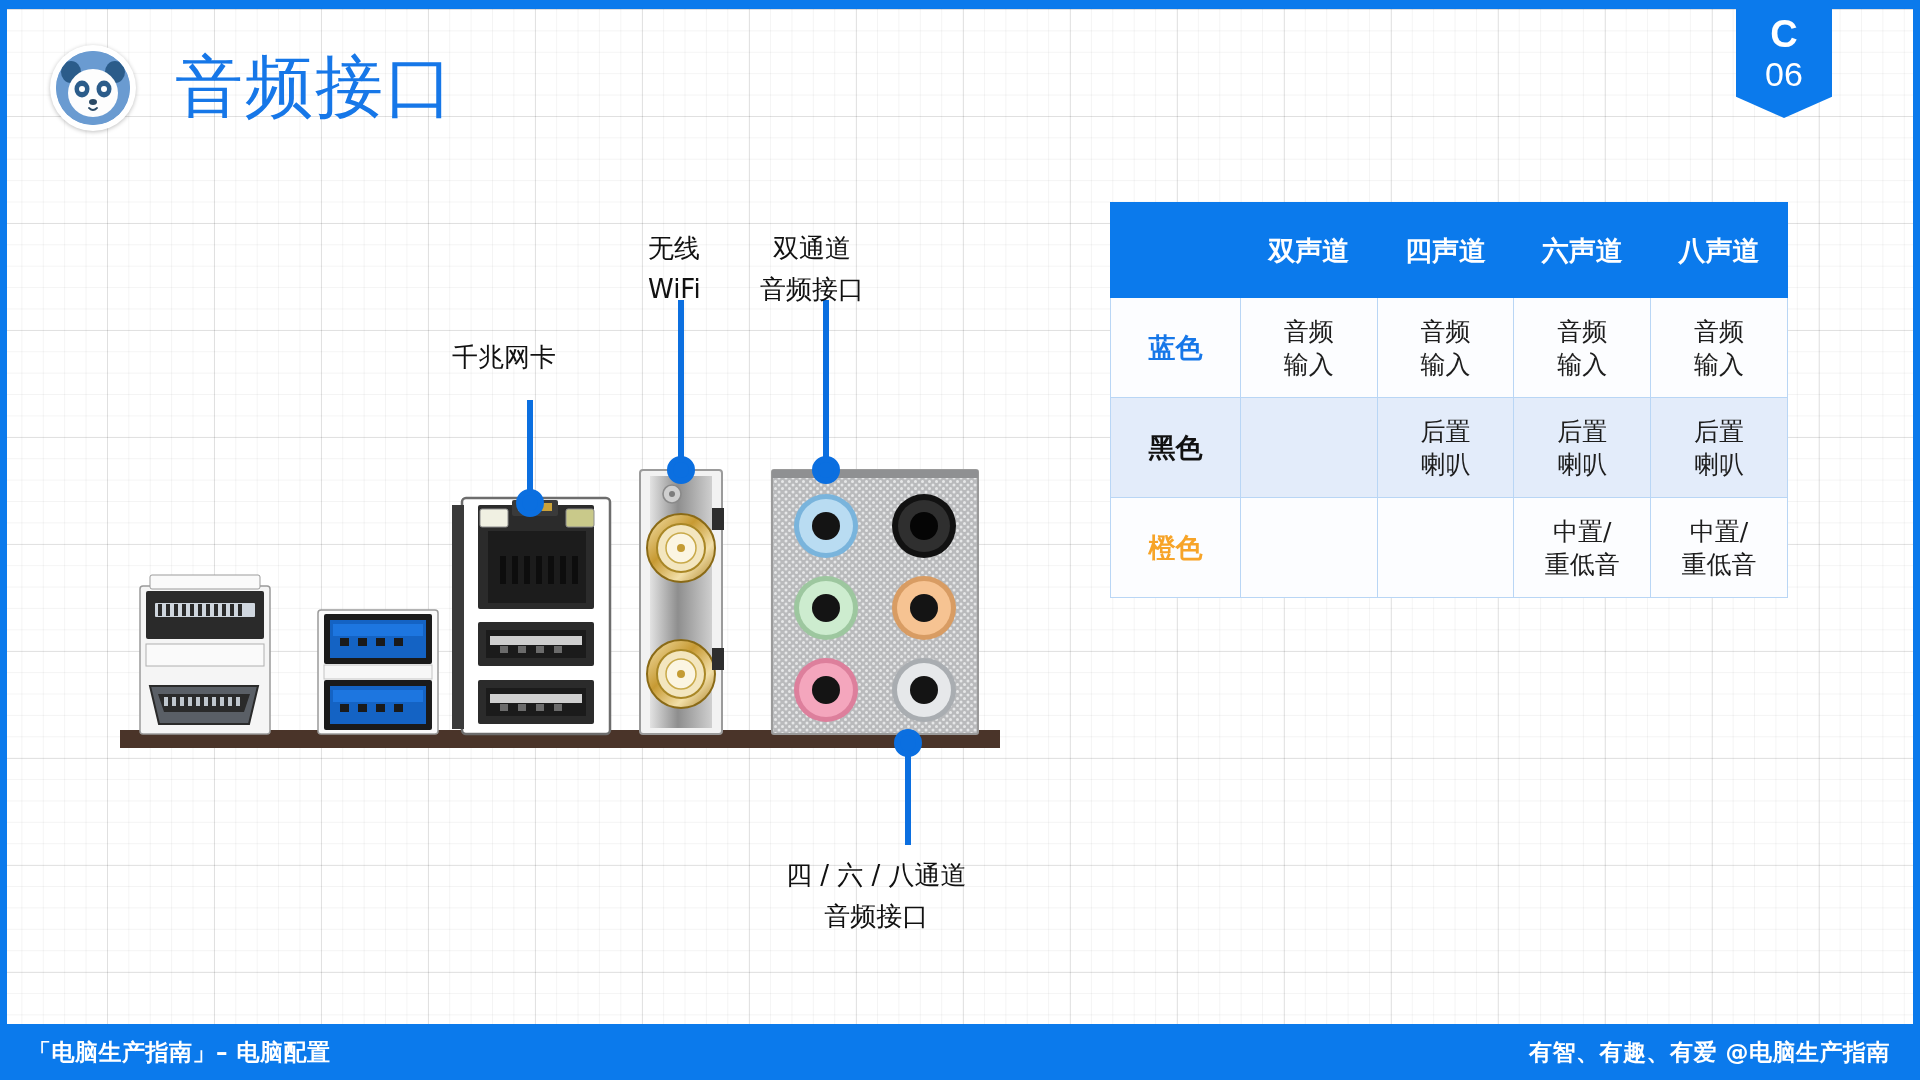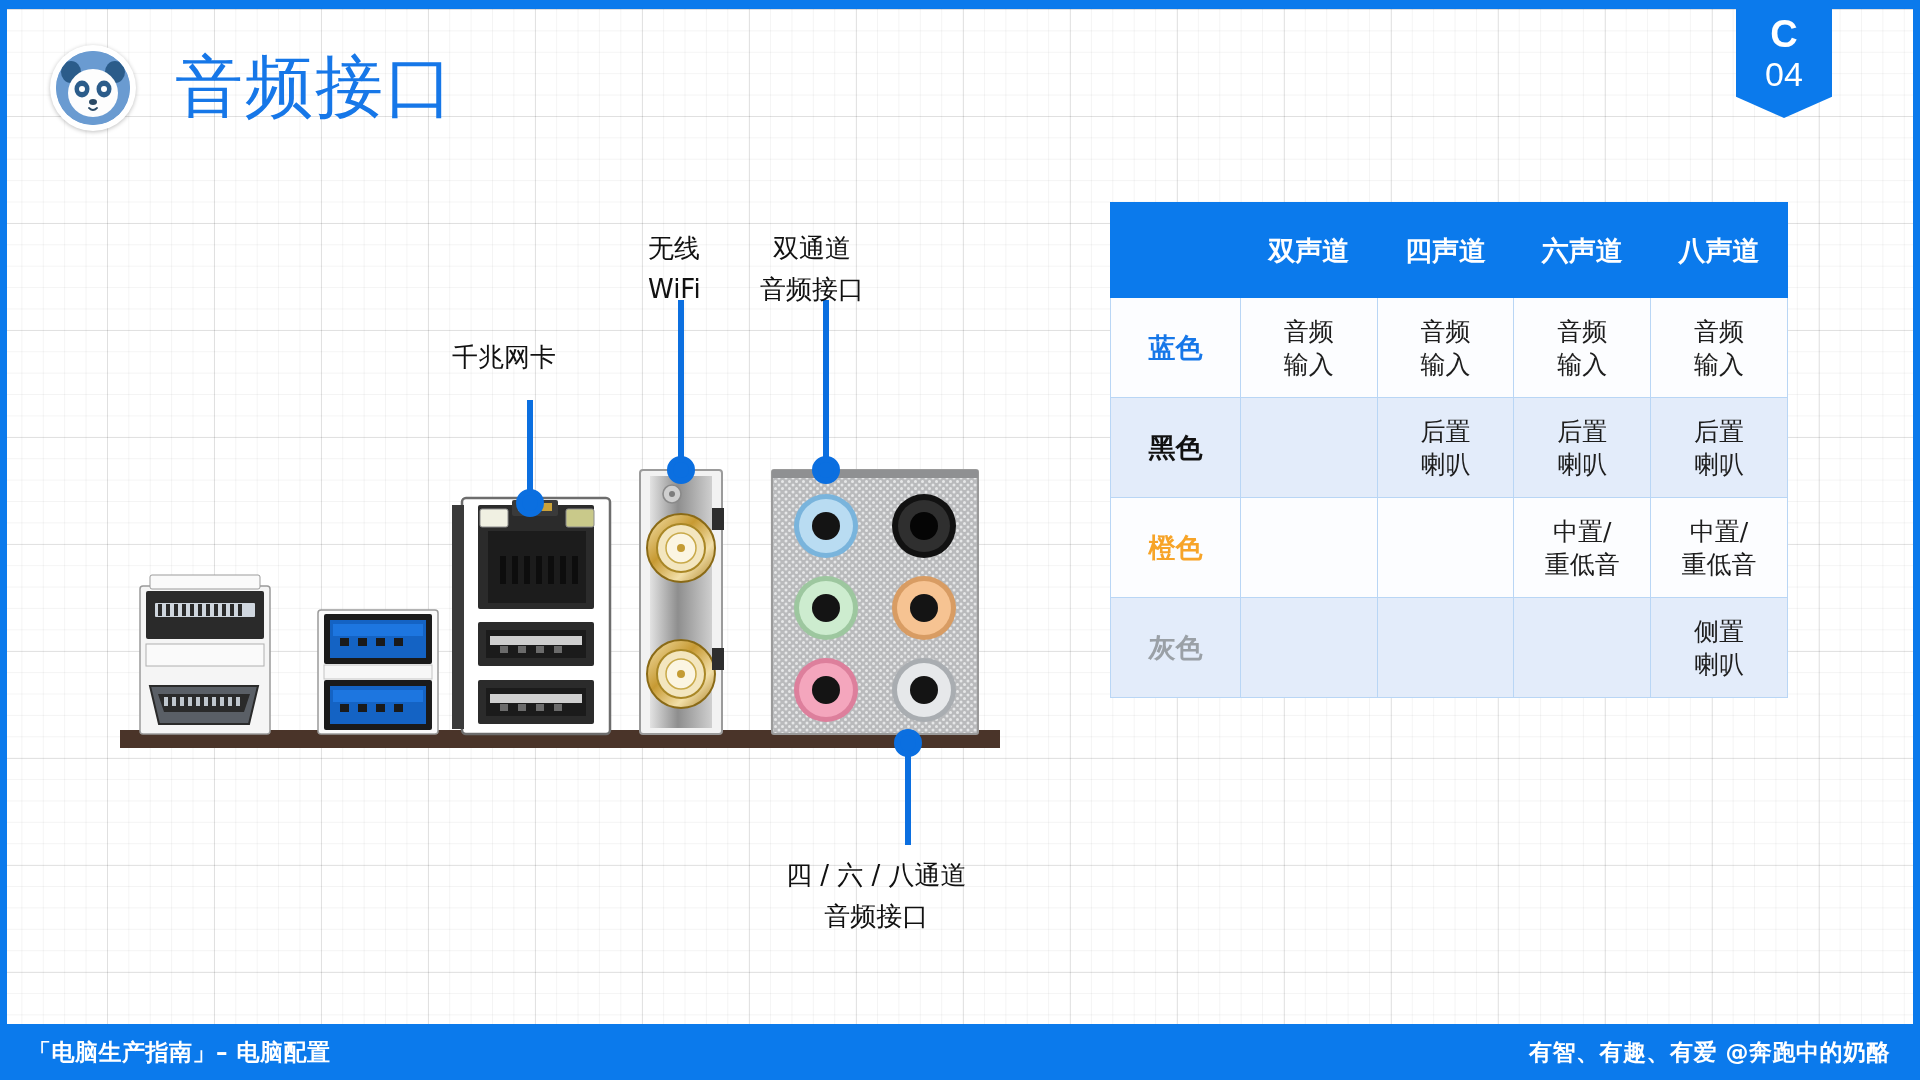--- a/index.html
+++ b/index.html
@@ -126,21 +126,21 @@
       <circle cx="48" cy="38" r="3" fill="#ffffff"></circle>
       <ellipse cx="37" cy="51" rx="4" ry="3" fill="#2b4a66"></ellipse>
       <path d="M33 57 Q37 61 41 57" stroke="#2b4a66" stroke-width="1.8" fill="none" stroke-linecap="round"></path>
     </svg>
   </div>
 </div>
 <div class="page-title">音频接口</div>
 
 <div class="badge">
   <span class="badge-letter">C</span>
-  <span class="badge-num">04</span>
+  <span class="badge-num">06</span>
 </div>
 
 <svg id="io" viewBox="0 0 1060 1010">
   <defs>
     <linearGradient id="metal" x1="0" y1="0" x2="0" y2="1">
       <stop offset="0" stop-color="#f2f2f2"></stop>
         <stop offset="1" stop-color="#d2d2d2"></stop>
     </linearGradient>
     <linearGradient id="antmetal" x1="0" y1="0" x2="1" y2="0">
       <stop offset="0" stop-color="#e2e2e2"></stop>
@@ -372,27 +372,19 @@
       </tr>
       <tr>
         <td class="rowhead" style="color: rgb(247, 164, 40); margin-left: 40px;">橙色</td>
         <td class="col-w" style="white-space: pre-line;"></td>
         <td class="col-w" style="white-space: pre-line;"></td>
         <td class="col-w" style="white-space: pre-line;">中置/
 重低音</td>
         <td class="col-w" style="white-space: pre-line;">中置/
 重低音</td>
       </tr>
-      <tr>
-        <td class="rowhead" style="color: rgb(154, 160, 166);">灰色</td>
-        <td class="col-w" style="white-space: pre-line;"></td>
-        <td class="col-w" style="white-space: pre-line;"></td>
-        <td class="col-w" style="white-space: pre-line;"></td>
-        <td class="col-w" style="white-space: pre-line;">侧置
-喇叭</td>
-      </tr>
     </tbody>
 </table>
 
 <div class="footer-bar">
   <span class="footer-left">「电脑生产指南」– 电脑配置</span>
-  <span class="footer-right">有智、有趣、有爱   @奔跑中的奶酪</span>
+  <span class="footer-right">有智、有趣、有爱   @电脑生产指南</span>
 </div>
 
 </body></html>

